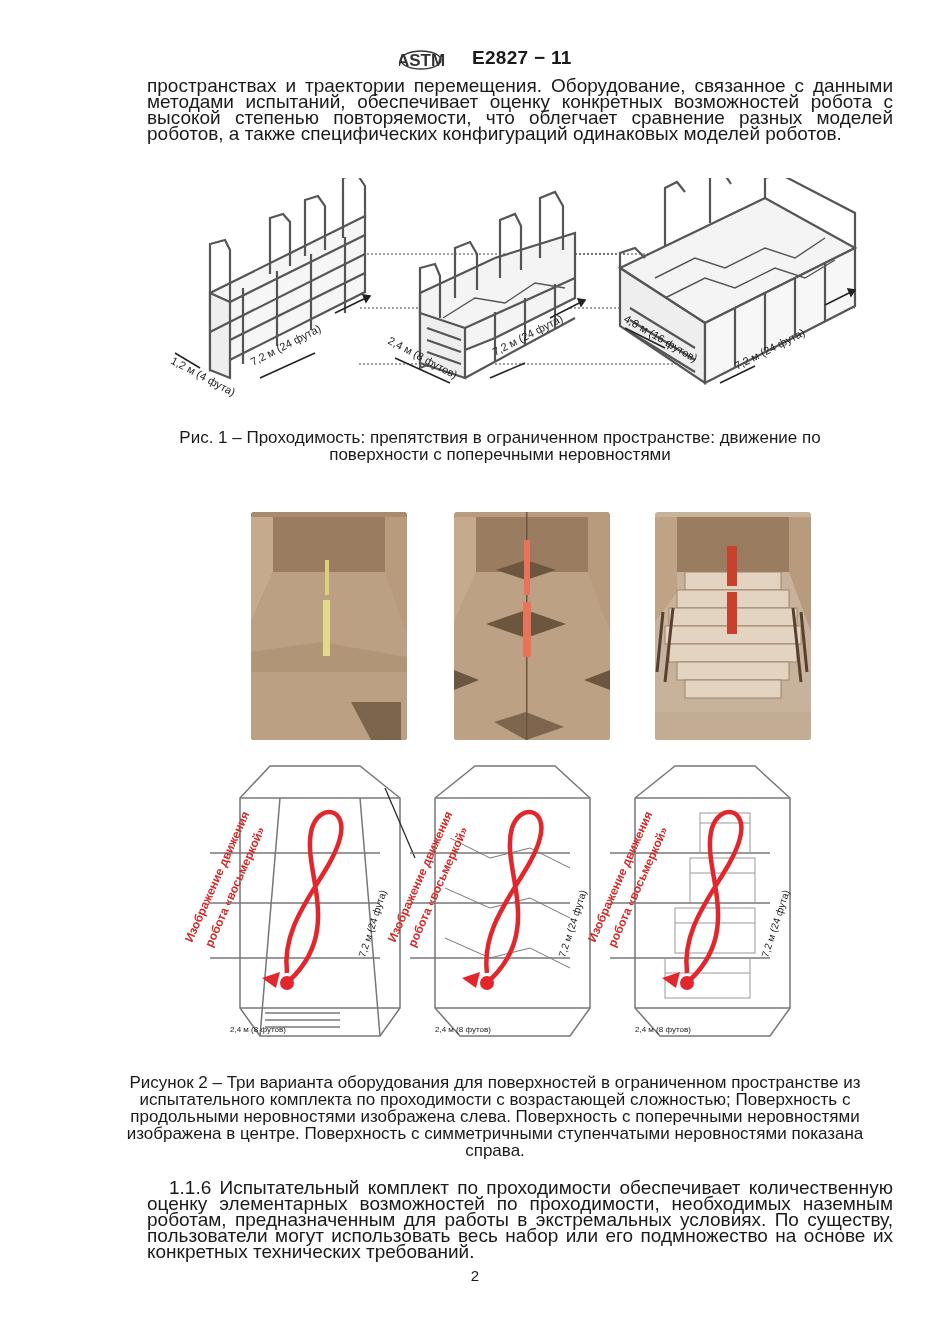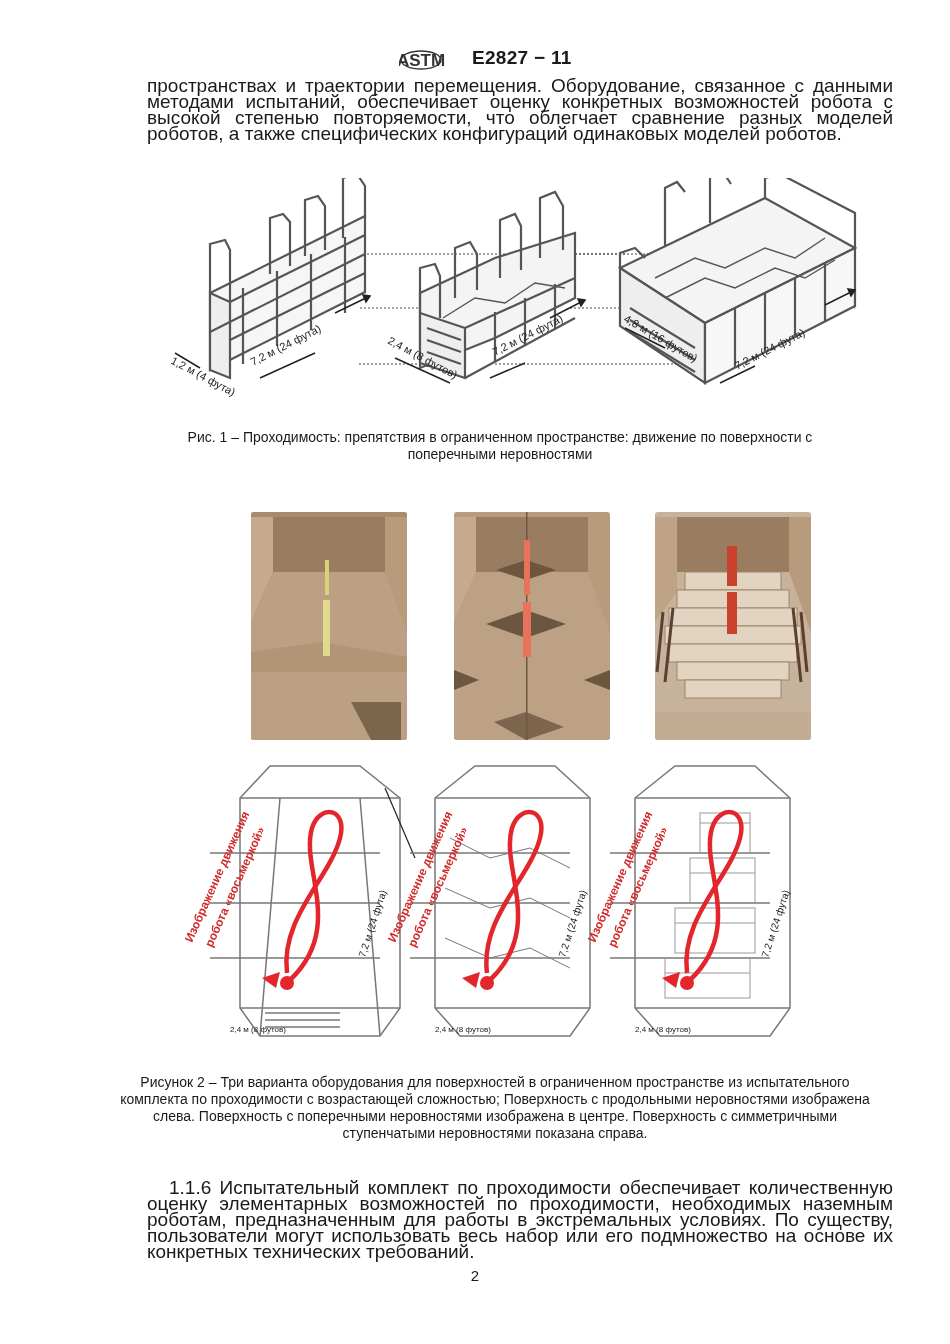--- a/index.html
+++ b/index.html
@@ -5,21 +5,21 @@
   html, body { margin:0; padding:0; background:#ffffff; }
   body { width:950px; height:1344px; position:relative; overflow:hidden; font-family:"Liberation Sans", sans-serif; color:#1a1a1a; }
   .abs { position:absolute; }
   .logo { left:399px; top:42px; width:48px; height:34px; }
   .docnum { left:472px; top:47px; font-weight:bold; font-size:19px; letter-spacing:0.3px; }
   .para { left:147px; width:746px; font-size:19px; line-height:16px; text-align:justify; }
   .para p { margin:0; }
   .p1 { top:78px; }
   .p2 { top:1180px; }
   .indent { text-indent:22px; }
-  .caption { font-size:14px; line-height:17px; text-align:center; }
+  .caption { font-size:17px; line-height:17px; text-align:center; }
   .cap1 { left:150px; top:429px; width:700px; }
   .cap2 { left:120px; top:1074px; width:750px;text-align:center; }
   .pagenum { left:0; width:950px; top:1267px; text-align:center; font-size:15px; }
   .fig1 { left:165px; top:178px; width:700px; height:220px; }
   .photo { top:512px; width:156px; height:228px; border-radius:3px; overflow:hidden; }
   .ph1 { left:251px; } .ph2 { left:454px; } .ph3 { left:655px; }
   .fig2 { left:170px; top:758px; width:660px; height:290px; }
   svg text { font-family:"Liberation Sans", sans-serif; }
 </style>
 </head>

